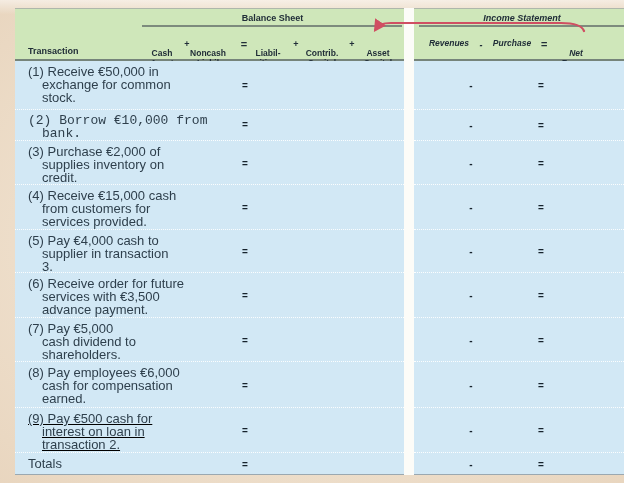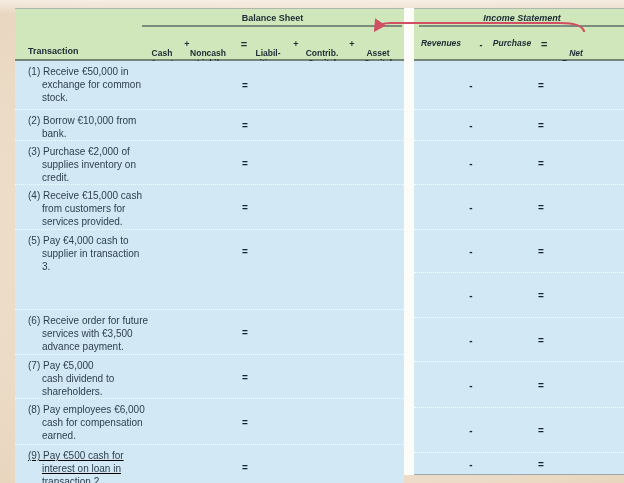--- a/index.html
+++ b/index.html
@@ -30,21 +30,21 @@
   .is-rule{left:5px;right:4px;}
   .colhead{position:absolute;top:39px;font-size:8.5px;line-height:10px;font-weight:bold;color:#212e38;text-align:center;white-space:pre-line;}
   .ophead{position:absolute;top:30px;width:12px;text-align:center;font-size:9px;font-weight:bold;color:#212e38;}
   .ophead.big{font-size:11px;top:29px;}
   .tbl.is .colhead,.tbl.is .ophead{font-style:italic;}
   .txn-label{position:absolute;left:13px;bottom:3px;font-size:9px;font-weight:bold;color:#212e38;}
   .row{position:relative;box-sizing:border-box;overflow:hidden;}
   .row + .row{border-top:1px dotted rgba(255,255,255,.9);}
   .txn{
     padding:4px 4px 0 27px;text-indent:-14px;
-    font-size:10px;line-height:13px;color:#2e3f4c;
+    font-size:13px;line-height:13px;color:#2e3f4c;
     white-space:pre-line;
   }
   .op{position:absolute;top:50%;transform:translateY(-50%);width:14px;text-align:center;
       font-size:10px;font-weight:bold;color:#16222c;}
   .op.bs-eq{left:223px;}
   .op.is-minus{left:50px;}
   .op.is-eq{left:120px;}
   .gapcol{position:absolute;top:8px;left:404px;width:10px;height:467px;background:#fcfcf8;}
   .arrow-overlay{position:absolute;inset:0;pointer-events:none;}
 </style>
@@ -75,21 +75,21 @@
 Capital</span>
       <div class="txn-label">Transaction</div>
     </div>
     <div class="tbody">
         <div class="row" style="height: 48px;">
           <div class="txn">(1) Receive €50,000 in
 exchange for common
 stock.</div>
           <span class="op bs-eq">=</span>
         </div>
-        <div class="row" style="height: 31px;">
+        <div class="row" style="height: 31px; font-family: Liberation Mono, monospace;">
           <div class="txn">(2) Borrow €10,000 from
 bank.</div>
           <span class="op bs-eq">=</span>
         </div>
         <div class="row" style="height: 44px;">
           <div class="txn">(3) Purchase €2,000 of
 supplies inventory on
 credit.</div>
           <span class="op bs-eq">=</span>
         </div>
@@ -98,21 +98,21 @@
 from customers for
 services provided.</div>
           <span class="op bs-eq">=</span>
         </div>
         <div class="row" style="height: 43px;">
           <div class="txn">(5) Pay €4,000 cash to
 supplier in transaction
 3.</div>
           <span class="op bs-eq">=</span>
         </div>
-        <div class="row" style="height: 45px; margin-top: 37px;">
+        <div class="row" style="height: 45px;">
           <div class="txn">(6) Receive order for future
 services with €3,500
 advance payment.</div>
           <span class="op bs-eq">=</span>
         </div>
         <div class="row" style="height: 44px;">
           <div class="txn">(7) Pay €5,000
 cash dividend to
 shareholders.</div>
           <span class="op bs-eq">=</span>
@@ -123,30 +123,31 @@
 earned.</div>
           <span class="op bs-eq">=</span>
         </div>
         <div class="row" style="height: 45px; text-decoration: underline;">
           <div class="txn">(9) Pay €500 cash for
 interest on loan in
 transaction 2.</div>
           <span class="op bs-eq">=</span>
         </div>
         <div class="row" style="height: 22px;">
+          <div class="txn">Totals</div>
           <span class="op bs-eq">=</span>
         </div>
       </div>
   </div>
 
   <div class="tbl is">
     <div class="thead">
       <div class="title">Income Statement</div>
       <div class="trule is-rule"></div>
-      <span class="colhead" style="left:4px;width:46px;top:29px">Revenues</span>
+      <span class="colhead" style="left:12px;width:46px;top:29px">Revenues</span>
       <span class="ophead" style="left:61px;top:31px">-</span>
       <span class="colhead" style="left:75px;width:46px;top:29px">Purchase</span>
       <span class="ophead big" style="left:124px">=</span>
       <span class="colhead" style="left:139px;width:46px">Net
 Borrow</span>
     </div>
     <div class="tbody">
         <div class="row" style="height: 48px;">
           <span class="op is-minus">-</span>
           <span class="op is-eq">=</span>

